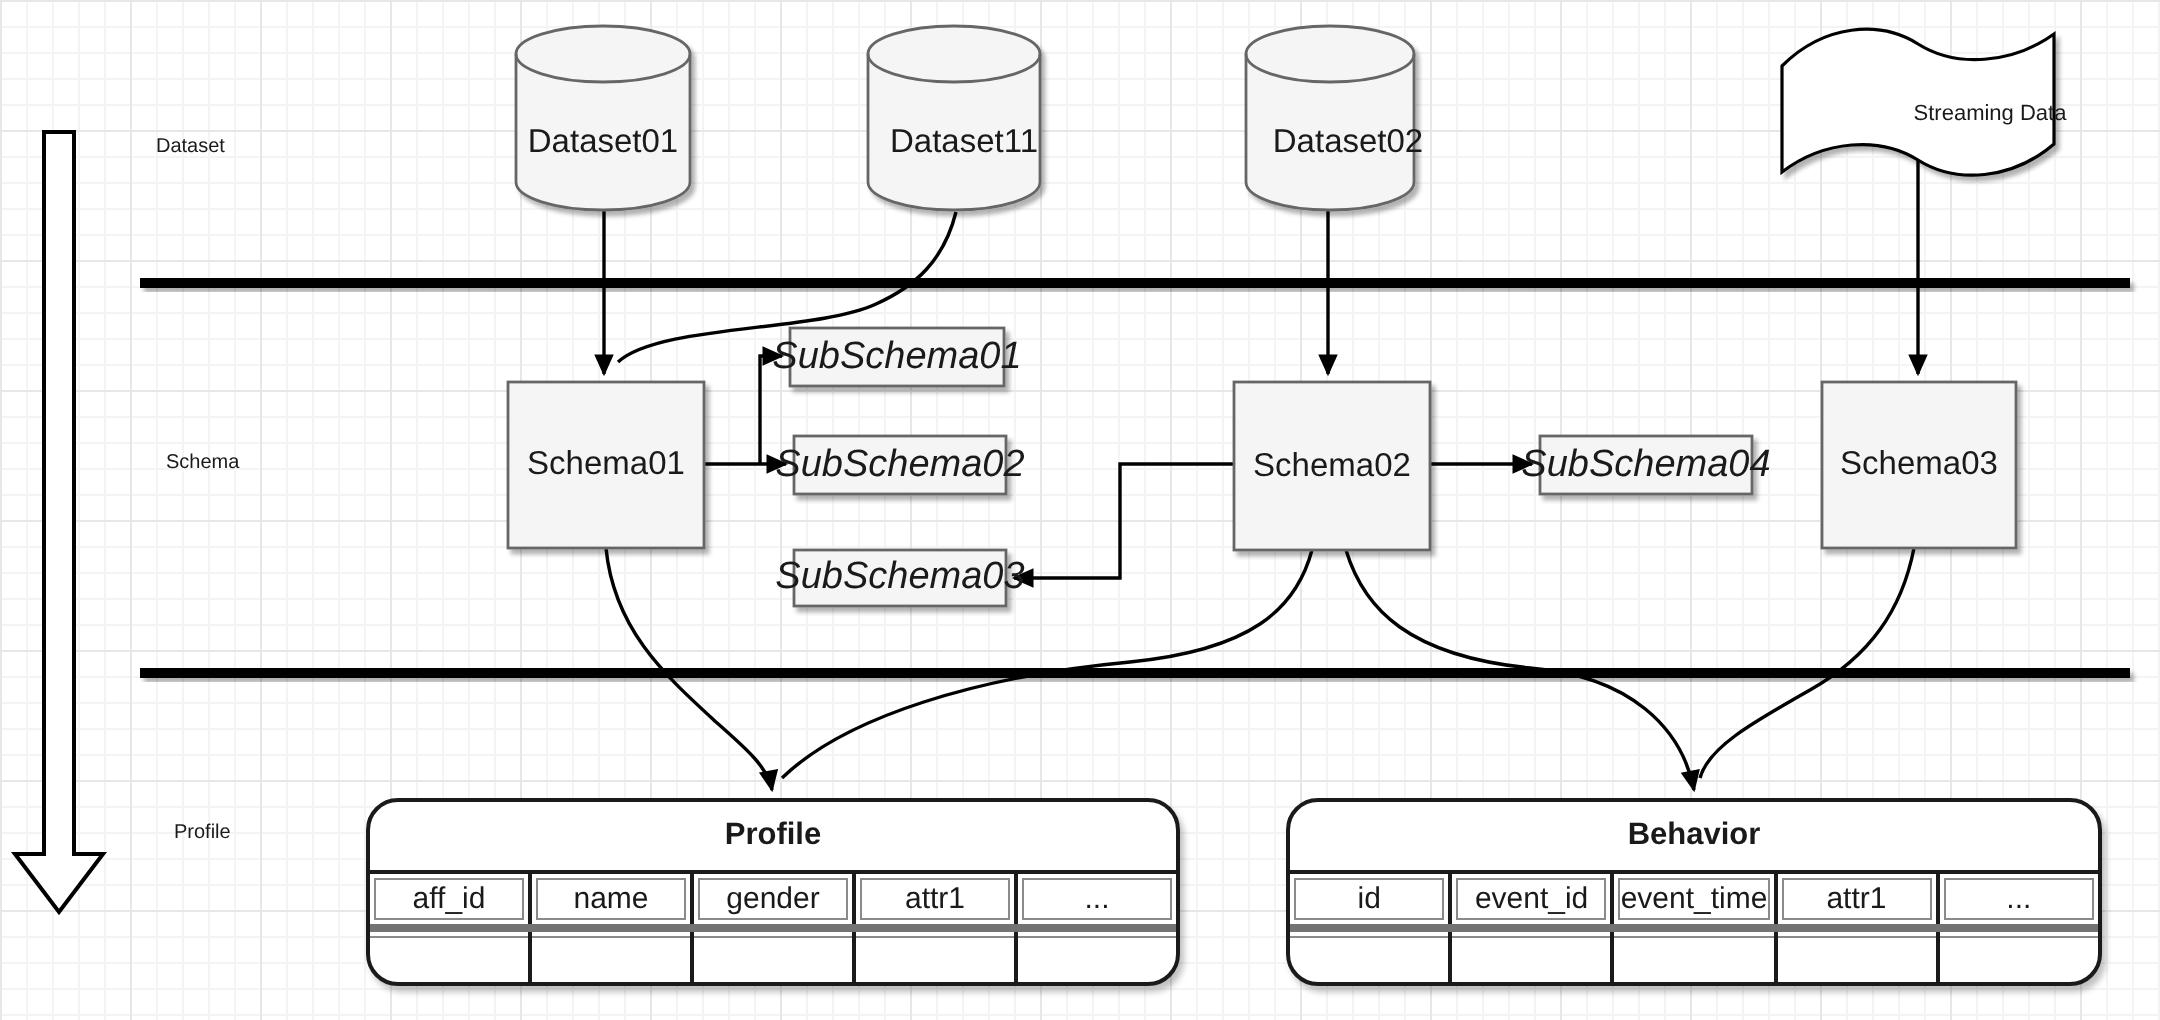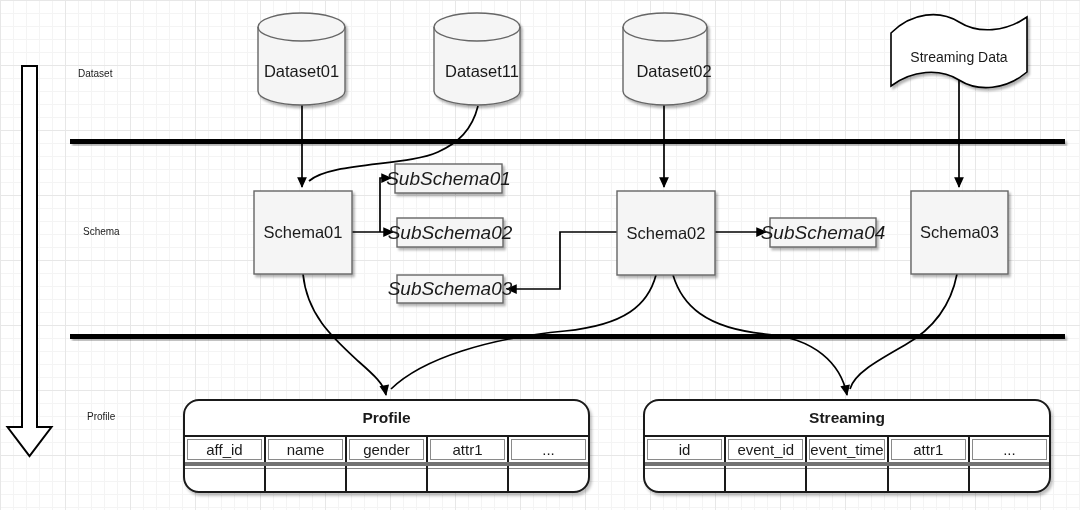--- a/index.html
+++ b/index.html
@@ -14,21 +14,21 @@
       linear-gradient(#f4f4f4 1px, transparent 1px),
       linear-gradient(90deg,#f4f4f4 1px, transparent 1px);
     background-size:65px 65px,65px 65px,13px 13px,13px 13px;
   }
   svg.layer{position:absolute;left:0;top:0;width:1080px;height:510px;}
   .lbl{position:absolute;display:flex;align-items:center;justify-content:center;
        text-align:center;white-space:nowrap;pointer-events:none;}
   .row-lbl{font-size:10px;justify-content:flex-start;}
   .shape-lbl{font-size:16.5px;}
   .sub-lbl{font-size:19px;font-style:italic;}
-  .tape-lbl{font-size:14px;}
+  .tape-lbl{font-size:11px;margin-left:36px;}
   .dtable{position:absolute;background:#fff;border:2px solid #1a1a1a;border-radius:16px;
           box-shadow:2px 3px 3px rgba(0,0,0,.25);display:flex;flex-direction:column;overflow:hidden;}
   .dtable-title{height:36px;border-bottom:2px solid #1a1a1a;display:flex;align-items:center;
                 justify-content:center;font-weight:bold;font-size:15.5px;flex:none;}
   .dtable-row{display:flex;flex:1;min-height:0;}
   .dtable-header{border-bottom:4px solid #737373;}
   .dtable-cell{flex:1;position:relative;display:flex;align-items:center;justify-content:center;
                font-size:15px;border-right:2px solid #1a1a1a;}
   .dtable-cell:last-child{border-right:0;}
   .dtable-header .dtable-cell::after{content:"";position:absolute;top:2px;left:2px;right:2px;bottom:2px;
@@ -129,21 +129,21 @@
     <div class="dtable-row dtable-empty">
       <div class="dtable-cell"></div>
       <div class="dtable-cell"></div>
       <div class="dtable-cell"></div>
       <div class="dtable-cell"></div>
       <div class="dtable-cell"></div>
     </div>
   </div>
 
   <div class="dtable" style="left:643px;top:399px;width:408px;height:94px">
-    <div class="dtable-title">Streaming</div>
+    <div class="dtable-title">Behavior</div>
     <div class="dtable-row dtable-header">
       <div class="dtable-cell">id</div>
       <div class="dtable-cell">event_id</div>
       <div class="dtable-cell">event_time</div>
       <div class="dtable-cell">attr1</div>
       <div class="dtable-cell">...</div>
     </div>
     <div class="dtable-row dtable-empty">
       <div class="dtable-cell"></div>
       <div class="dtable-cell"></div>

